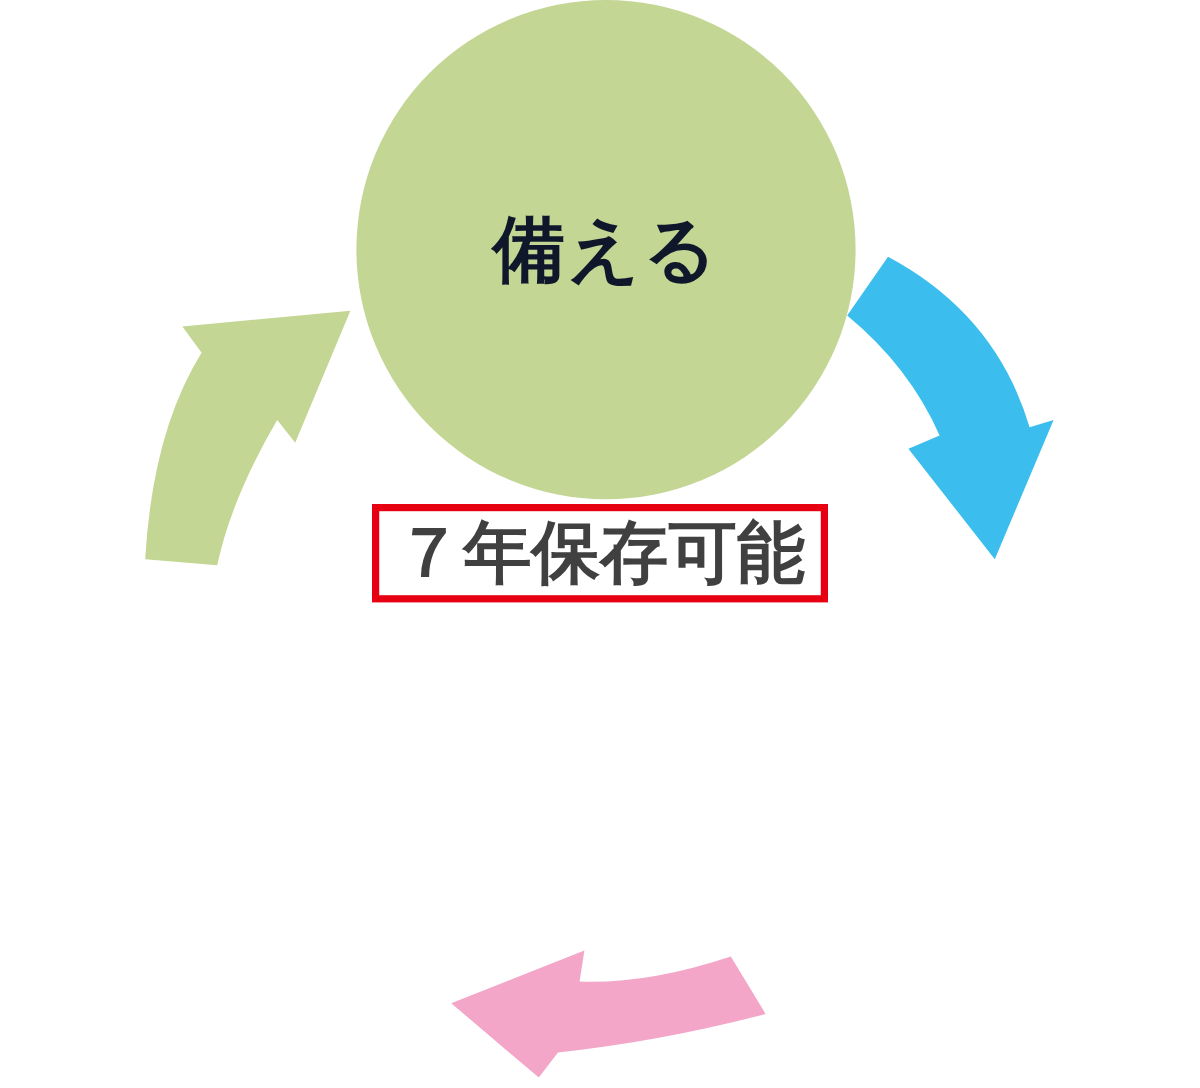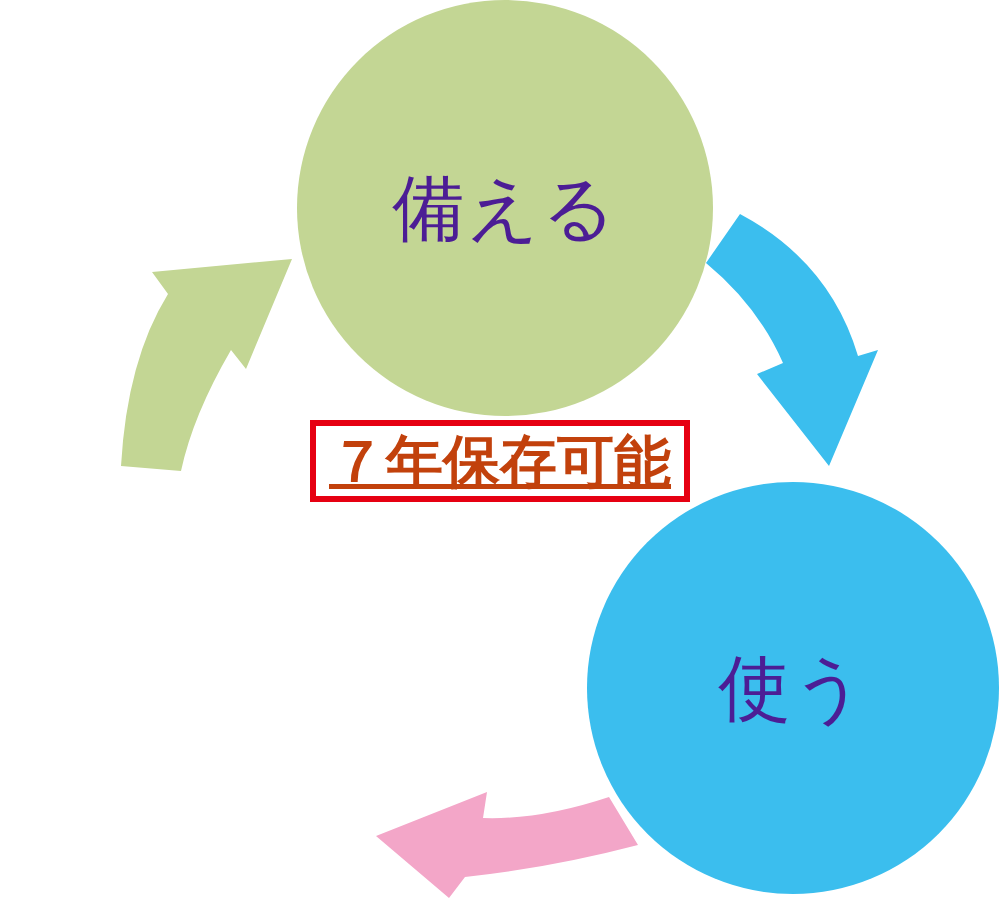--- a/index.html
+++ b/index.html
@@ -23,23 +23,23 @@
     height: 907px;
   }
   .circle {
     position: absolute;
     border-radius: 50%;
     display: flex;
     align-items: center;
     justify-content: center;
   }
   .circle .node-label {
-    color: #4c1d95;
-    font-weight: 400;
-    font-size: 72px;
+    color: #0f172a;
+    font-weight: 700;
+    font-size: 60px;
     letter-spacing: 2px;
     white-space: nowrap;
     line-height: 1;
   }
   .circle.green {
     left: 297px;
     top: 0px;
     width: 416px;
     height: 416px;
     background: #c3d694;
@@ -66,45 +66,41 @@
     height: 82px;
     box-sizing: border-box;
     background: #ffffff;
     border: 6px solid #e60012;
     display: flex;
     align-items: center;
     justify-content: center;
     z-index: 2;
   }
   .badge span {
-    color: #c2410c;
+    color: #404040;
     font-weight: 900;
     font-size: 57px;
     line-height: 1;
     white-space: nowrap;
-    text-decoration: underline;
   }
 </style>
 </head>
 <body>
 
 <div class="canvas">
 
   <svg class="arrows" viewBox="0 0 1000 907" xmlns="http://www.w3.org/2000/svg">
     <path d="M740,214 Q830,262 858,356 L878,350 L829,466 L757,374 L783,363 Q758,306 706,263 Z" fill="#3bbeee"></path>
     <path d="M609,797 Q540,820 483,818 L487,792 L376,836 L449,898 L465,877 Q550,868 638,845 Z" fill="#f3a6c8"></path>
     <path d="M121,466 Q127,360 168,294 L152,272 L292,259 L246,369 L231,350 Q193,415 181,471 Z" fill="#c3d694"></path>
   </svg>
 
   <div class="circle green">
     <span class="node-label">備える</span>
   </div>
 
-  <div class="circle blue">
-    <span class="node-label">使う</span>
-  </div>
 
 
   <div class="badge">
     <span>７年保存可能</span>
   </div>
 
 </div>
 
 </body></html>

